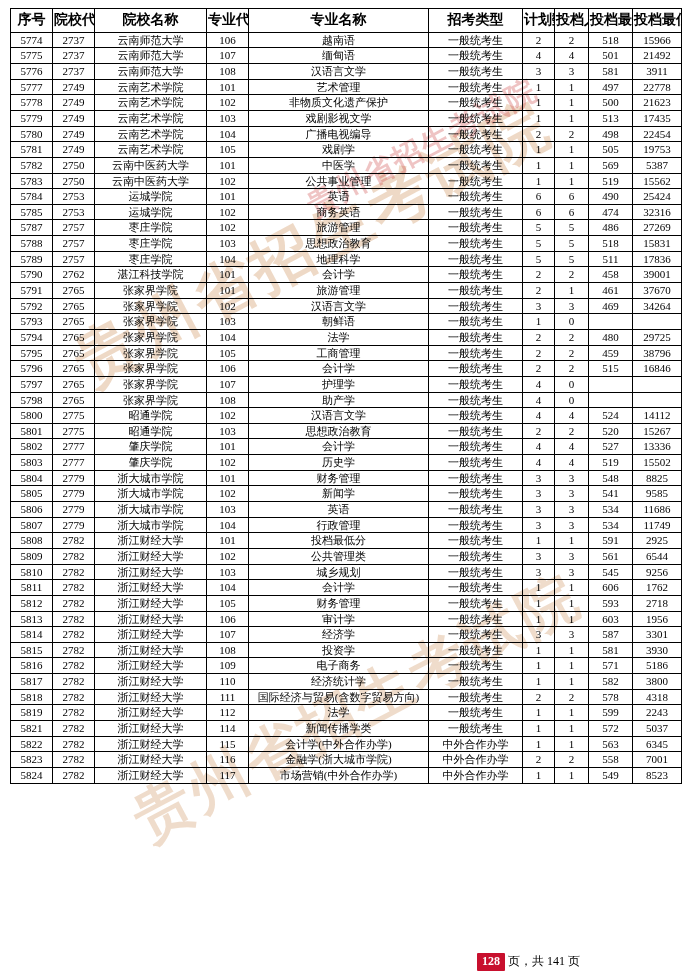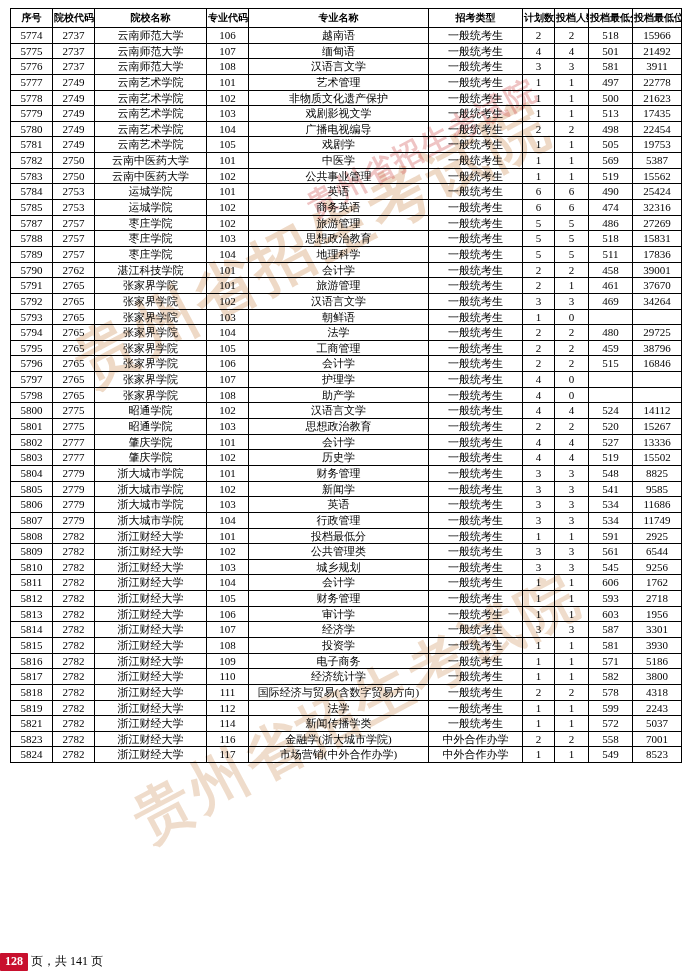--- a/index.html
+++ b/index.html
@@ -36,21 +36,21 @@
     vertical-align: middle;
     font-size: 11px;
     line-height: 1.15;
     padding: 1px 1px;
     background: transparent;
     white-space: nowrap;
     overflow: hidden;
   }
   table.score-table thead th {
     font-weight: bold;
-    font-size: 10px;
+    font-size: 14px;
     padding: 3px 1px;
     line-height: 1.2;
     margin-left: 24px;
   }
   td.col-name, td.col-major, td.col-type {
     white-space: normal;
   }
   td.col-major {
     font-size: 10.5px;
   }
@@ -71,21 +71,21 @@
   col.c-plan  { width: 32px; }
   col.c-num   { width: 34px; }
   col.c-min   { width: 44px; }
   col.c-rank  { width: 49px; }
 
   .footer {
     position: absolute;
     bottom: 6px;
     left: 0;
     width: 580px;
-    text-align: left;
+    text-align: right;
     font-size: 12px;
     z-index: 3;
     margin-top: 36px;
   }
   .footer .pagebox {
     display: inline-block;
     background: #c8102e;
     color: #ffffff;
     font-weight: bold;
     font-size: 12px;
@@ -717,20 +717,32 @@
           <td class="col-name">浙江财经大学</td>
           <td class="col-mcode">114</td>
           <td class="col-major">新闻传播学类</td>
           <td class="col-type">一般统考生</td>
           <td class="col-plan">1</td>
           <td class="col-num">1</td>
           <td class="col-min">572</td>
           <td class="col-rank">5037</td>
         </tr>
         <tr>
+          <td class="col-seq">5822</td>
+          <td class="col-code">2782</td>
+          <td class="col-name">浙江财经大学</td>
+          <td class="col-mcode">115</td>
+          <td class="col-major">会计学(中外合作办学)</td>
+          <td class="col-type">中外合作办学</td>
+          <td class="col-plan">1</td>
+          <td class="col-num">1</td>
+          <td class="col-min">563</td>
+          <td class="col-rank">6345</td>
+        </tr>
+        <tr>
           <td class="col-seq">5823</td>
           <td class="col-code">2782</td>
           <td class="col-name">浙江财经大学</td>
           <td class="col-mcode">116</td>
           <td class="col-major">金融学(浙大城市学院)</td>
           <td class="col-type">中外合作办学</td>
           <td class="col-plan">2</td>
           <td class="col-num">2</td>
           <td class="col-min">558</td>
           <td class="col-rank">7001</td>

